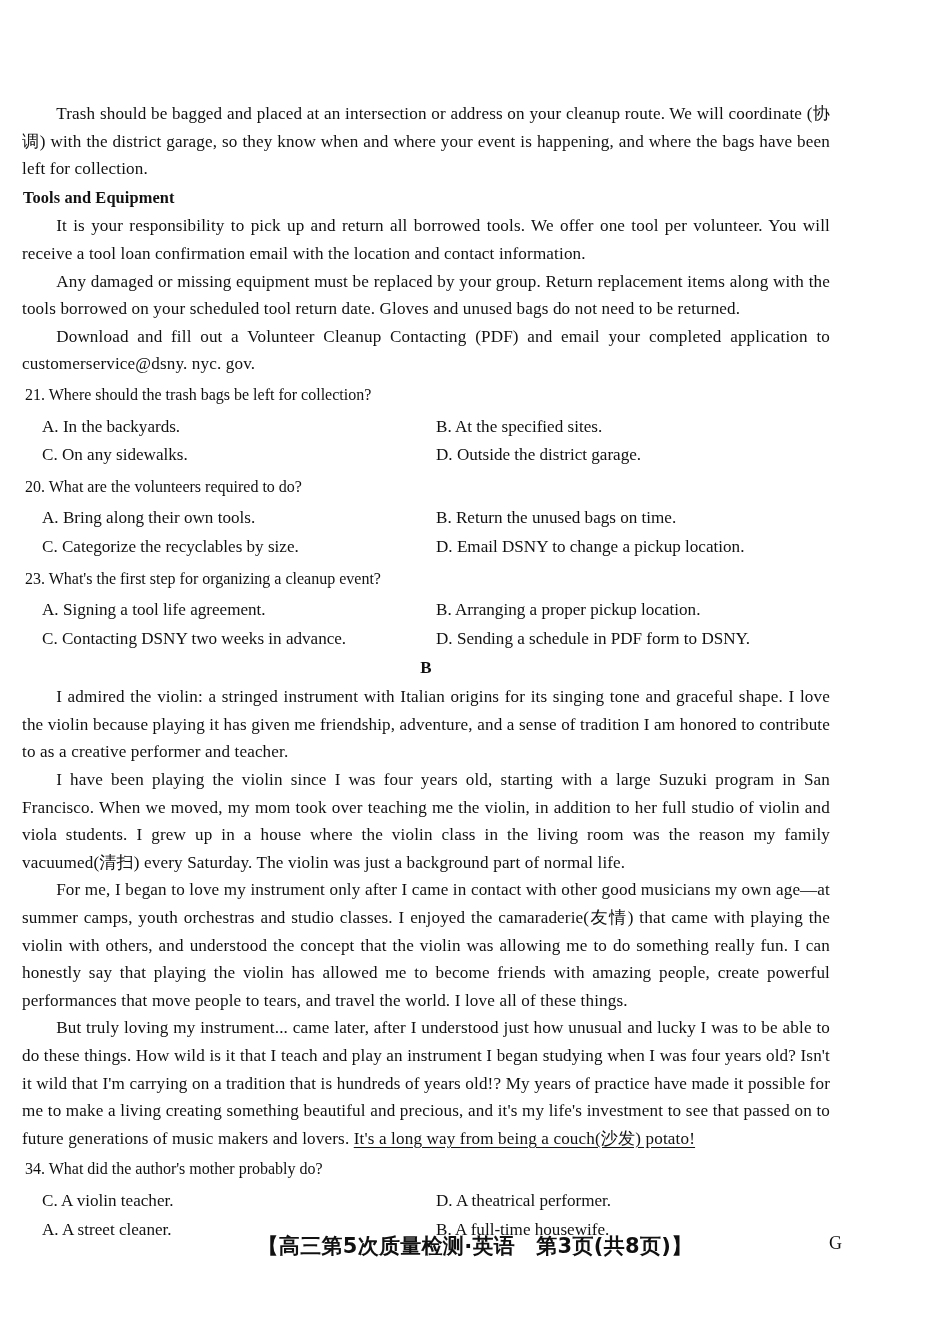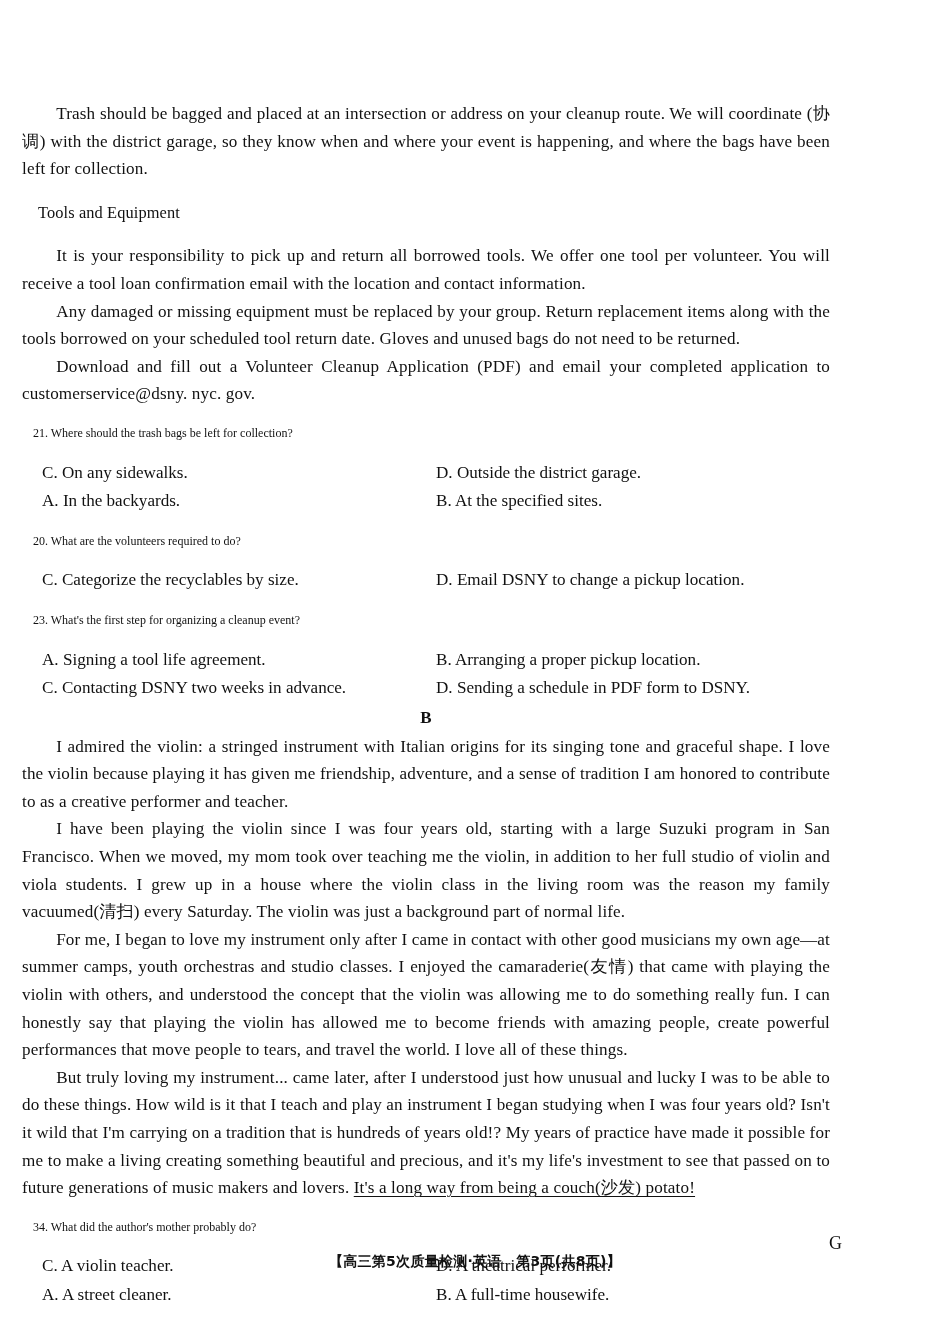--- a/index.html
+++ b/index.html
@@ -32,31 +32,31 @@
   p.para {
     margin: 0;
     font-size: 17.1px;
     line-height: 27.6px;
     text-align: justify;
     text-justify: inter-word;
     text-indent: 2em;
     letter-spacing: 0.15px;
   }
   h3.subhead {
-    margin: 16px;
+    margin: 1px;
     font-size: 16.4px;
     line-height: 27.6px;
-    font-weight: normal;
+    font-weight: bold;
     text-indent: 0;
     letter-spacing: 0.1px;
   }
   .q-number-line {
-    font-size: 12px;
+    font-size: 16px;
     line-height: 28.6px;
-    margin: 11px;
+    margin: 3px;
   }
   .options {
     display: block;
     position: relative;
     font-size: 17.1px;
     line-height: 28.6px;
   }
   .opt-row {
     position: relative;
     display: block;
@@ -90,25 +90,24 @@
     top: 1228px;
     width: 950px;
     height: 34px;
   }
   .footer-center {
     position: absolute;
     left: 0;
     top: 0;
     width: 950px;
     text-align: center;
-    font-size: 14px;
+    font-size: 21px;
     font-weight: bold;
     font-family: "DejaVu Sans", "Liberation Sans", sans-serif;
     letter-spacing: 0.3px;
-    margin-top: 21px;
   }
   .footer-right {
     position: absolute;
     right: 108px;
     top: 1px;
     font-size: 18px;
     font-family: "Liberation Serif", serif;
   }
 </style>
 </head>
@@ -120,43 +119,47 @@
     <p class="para">Trash should be bagged and placed at an intersection or address on your cleanup route. We will coordinate (协调) with the district garage, so they know when and where your event is happening, and where the bags have been left for collection.</p>
 
 
     <h3 class="subhead">Tools and Equipment</h3>
 
     <p class="para">It is your responsibility to pick up and return all borrowed tools. We offer one tool per volunteer. You will receive a tool loan confirmation email with the location and contact information.</p>
 
     <p class="para">Any damaged or missing equipment must be replaced by your group. Return replacement items along with the tools borrowed on your scheduled tool return date. Gloves and unused bags do not need to be returned.</p>
 
 
-    <p class="para">Download and fill out a Volunteer Cleanup Application (PDF) and email your completed application to customerservice@dsny. nyc. gov.</p>
+    <p class="para">Download and fill out a Volunteer Cleanup Contacting (PDF) and email your completed application to customerservice@dsny. nyc. gov.</p>
 
 
     <div class="q-number-line">
       <span>21.</span>
       <span>Where should the trash bags be left for collection?</span>
     </div>
     <div class="options">
       <div class="opt-row">
+        <span class="opt-a">A. In the backyards.</span>
+        <span class="opt-b">B. At the specified sites.</span>
+      </div>
+      <div class="opt-row">
         <span class="opt-c">C. On any sidewalks.</span>
         <span class="opt-d">D. Outside the district garage.</span>
       </div>
-      <div class="opt-row">
-        <span class="opt-a">A. In the backyards.</span>
-        <span class="opt-b">B. At the specified sites.</span>
-      </div>
     </div>
 
     <div class="q-number-line">
       <span>20.</span>
       <span>What are the volunteers required to do?</span>
     </div>
     <div class="options">
+      <div class="opt-row">
+        <span class="opt-a">A. Bring along their own tools.</span>
+        <span class="opt-b">B. Return the unused bags on time.</span>
+      </div>
       <div class="opt-row">
         <span class="opt-c">C. Categorize the recyclables by size.</span>
         <span class="opt-d">D. Email DSNY to change a pickup location.</span>
       </div>
     </div>
 
     <div class="q-number-line">
       <span>23.</span>
       <span>What's the first step for organizing a cleanup event?</span>
     </div>

